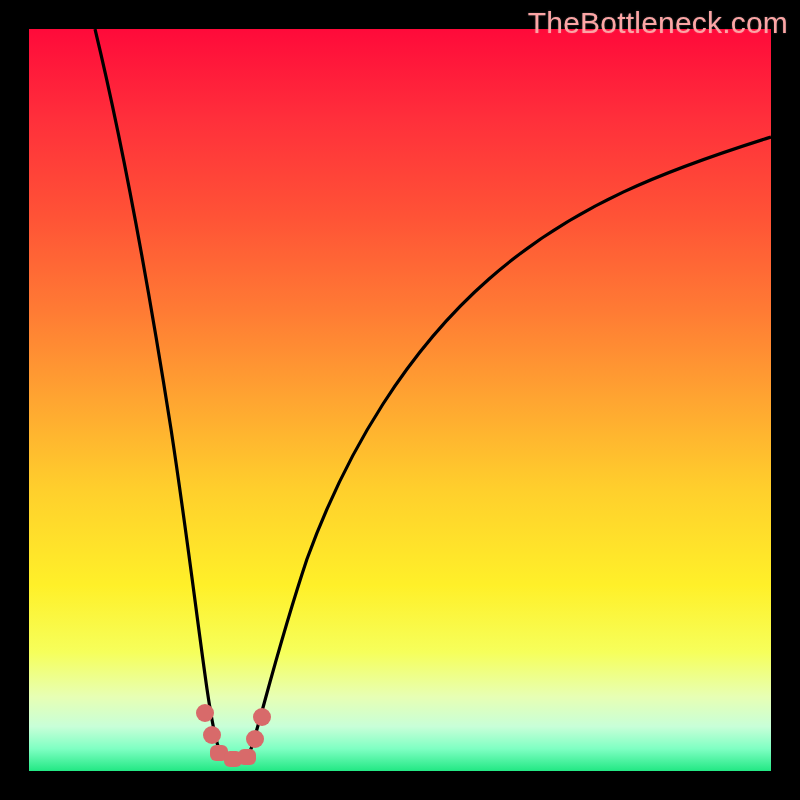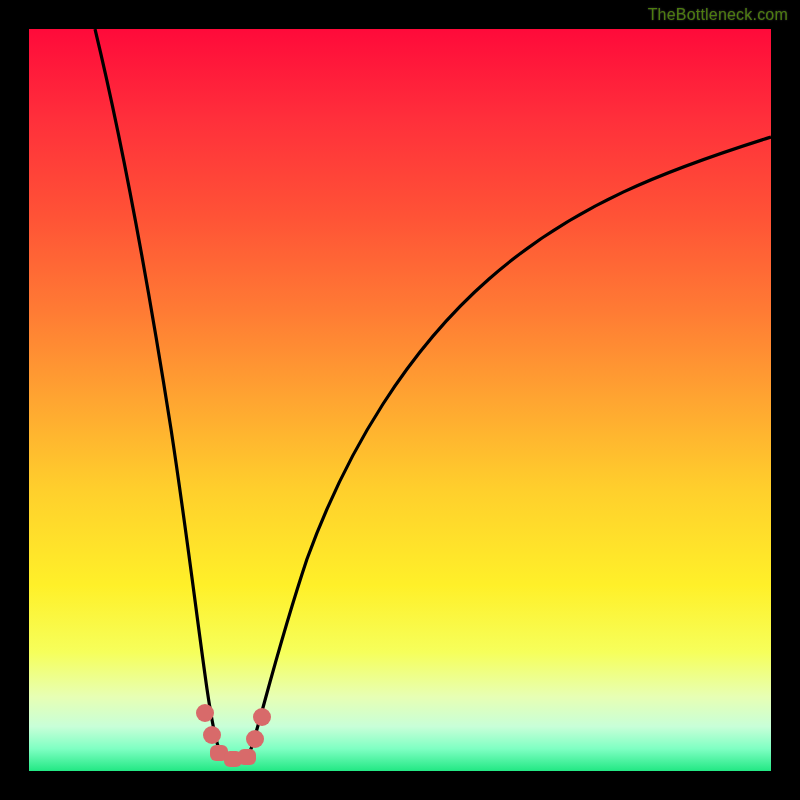--- a/index.html
+++ b/index.html
@@ -28,23 +28,23 @@
       #e7ffb4 90%,
       #c8ffd8 94%,
       #7fffc3 97%,
       #22e884 100%);
   }
   .watermark {
     position: absolute;
     top: 6px;
     right: 12px;
     font-family: Arial, Helvetica, sans-serif;
-    font-size: 16px;
+    font-size: 30px;
     font-weight: 500;
-    color: #4d7c0f;
+    color: #fca5a5;
     letter-spacing: 0.2px;
     text-shadow: 0 0 2px rgba(255,255,255,0.25);
   }
   svg.curves {
     position: absolute;
     left: 0; top: 0;
     width: 742px; height: 742px;
     pointer-events: none;
   }
   .curve { fill: none; stroke: #000; stroke-width: 3.2; }

